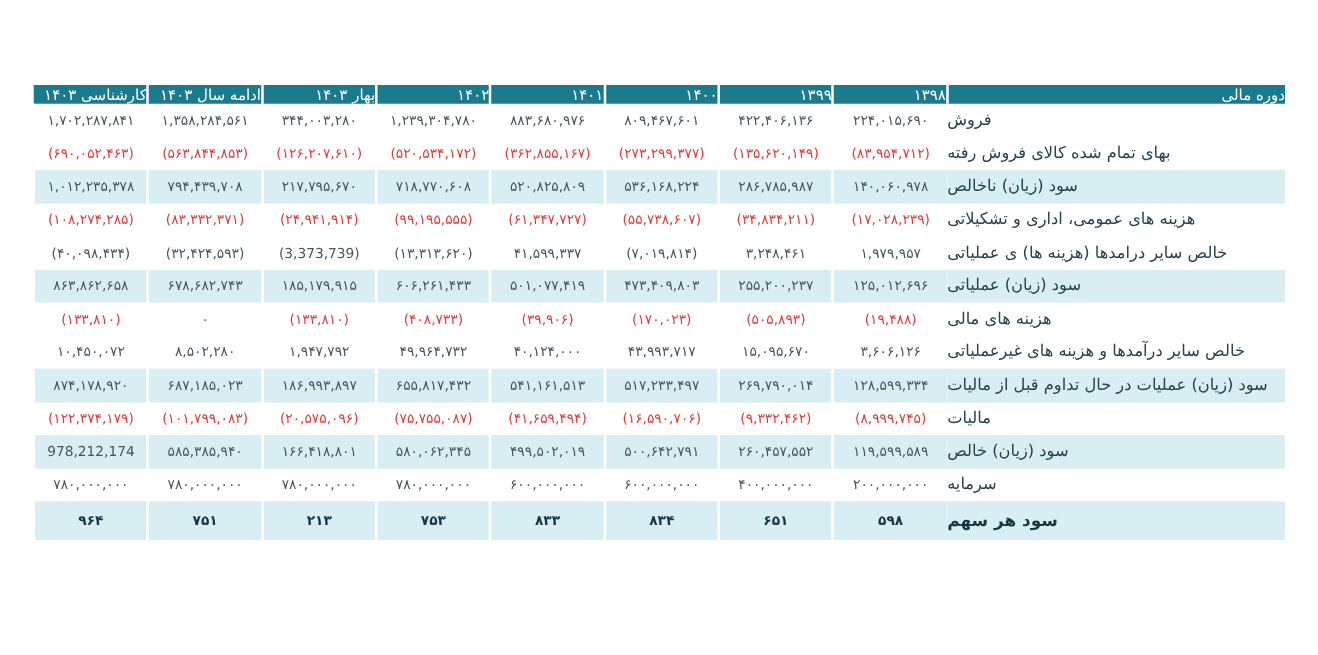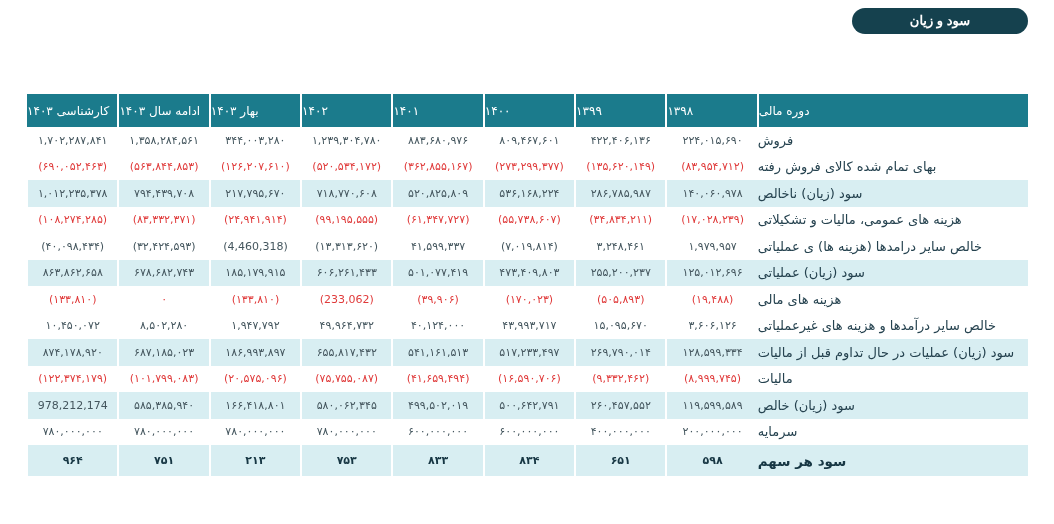--- a/index.html
+++ b/index.html
@@ -38,22 +38,22 @@
     border-collapse:collapse;
     table-layout:fixed;
   }
   col.col-label{width:27%;}
   col.col-num{width:9.125%;}
   thead th{
     background:var(--header-bg);
     color:#ffffff;
     font-size:12px;
     font-weight:normal;
-    height:33px;
-    text-align:left;
+    height:15px;
+    text-align:right;
     vertical-align:middle;
   }
   tbody td{
     height:26.5px;
     vertical-align:middle;
     font-size:11px;
     color:var(--text);
     text-align:center;
   }
   th, td{border-inline-start:2px solid #ffffff;}
@@ -73,21 +73,20 @@
     height:31px;
   }
   tr.eps td.num{font-size:11px;}
   tr.eps td.label{font-size:13.5px;}
 </style>
 </head>
 <body>
 
 <div class="page">
 
-  <button class="title-pill">سود و زیان</button>
 
   <table class="pl">
     <colgroup>
       <col class="col-label">
       <col class="col-num">
         <col class="col-num">
         <col class="col-num">
         <col class="col-num">
       <col class="col-num">
         <col class="col-num">
@@ -135,59 +134,59 @@
           <td class="num">۱۴۰,۰۶۰,۹۷۸</td>
           <td class="num">۲۸۶,۷۸۵,۹۸۷</td>
           <td class="num">۵۳۶,۱۶۸,۲۲۴</td>
           <td class="num">۵۲۰,۸۲۵,۸۰۹</td>
           <td class="num">۷۱۸,۷۷۰,۶۰۸</td>
           <td class="num">۲۱۷,۷۹۵,۶۷۰</td>
           <td class="num">۷۹۴,۴۳۹,۷۰۸</td>
           <td class="num">۱,۰۱۲,۲۳۵,۳۷۸</td>
         </tr>
         <tr>
-          <td class="label">هزینه های عمومی، مالیات و تشکیلاتی</td>
+          <td class="label">هزینه های عمومی، اداری و تشکیلاتی</td>
           <td class="num neg">(۱۷,۰۲۸,۲۳۹)</td>
           <td class="num neg">(۳۴,۸۳۴,۲۱۱)</td>
           <td class="num neg">(۵۵,۷۳۸,۶۰۷)</td>
           <td class="num neg">(۶۱,۳۴۷,۷۲۷)</td>
           <td class="num neg">(۹۹,۱۹۵,۵۵۵)</td>
           <td class="num neg">(۲۴,۹۴۱,۹۱۴)</td>
           <td class="num neg">(۸۳,۳۳۲,۳۷۱)</td>
           <td class="num neg">(۱۰۸,۲۷۴,۲۸۵)</td>
         </tr>
         <tr>
           <td class="label">خالص سایر درامدها (هزینه ها) ی عملیاتی</td>
           <td class="num">۱,۹۷۹,۹۵۷</td>
           <td class="num">۳,۲۴۸,۴۶۱</td>
           <td class="num">(۷,۰۱۹,۸۱۴)</td>
           <td class="num">۴۱,۵۹۹,۳۳۷</td>
           <td class="num">(۱۳,۳۱۳,۶۲۰)</td>
-          <td class="num">(4,460,318)</td>
+          <td class="num">(3,373,739)</td>
           <td class="num">(۳۲,۴۲۴,۵۹۳)</td>
           <td class="num">(۴۰,۰۹۸,۴۳۴)</td>
         </tr>
         <tr class="hl">
           <td class="label">سود (زیان) عملیاتی</td>
           <td class="num">۱۲۵,۰۱۲,۶۹۶</td>
           <td class="num">۲۵۵,۲۰۰,۲۳۷</td>
           <td class="num">۴۷۳,۴۰۹,۸۰۳</td>
           <td class="num">۵۰۱,۰۷۷,۴۱۹</td>
           <td class="num">۶۰۶,۲۶۱,۴۳۳</td>
           <td class="num">۱۸۵,۱۷۹,۹۱۵</td>
           <td class="num">۶۷۸,۶۸۲,۷۴۳</td>
           <td class="num">۸۶۳,۸۶۲,۶۵۸</td>
         </tr>
         <tr>
           <td class="label">هزینه های مالی</td>
           <td class="num neg">(۱۹,۴۸۸)</td>
           <td class="num neg">(۵۰۵,۸۹۳)</td>
           <td class="num neg">(۱۷۰,۰۲۳)</td>
           <td class="num neg">(۳۹,۹۰۶)</td>
-          <td class="num neg">(233,062)</td>
+          <td class="num neg">(۴۰۸,۷۳۳)</td>
           <td class="num neg">(۱۳۳,۸۱۰)</td>
           <td class="num neg">۰</td>
           <td class="num neg">(۱۳۳,۸۱۰)</td>
         </tr>
         <tr>
           <td class="label">خالص سایر درآمدها و هزینه های غیرعملیاتی</td>
           <td class="num">۳,۶۰۶,۱۲۶</td>
           <td class="num">۱۵,۰۹۵,۶۷۰</td>
           <td class="num">۴۳,۹۹۳,۷۱۷</td>
           <td class="num">۴۰,۱۲۴,۰۰۰</td>

